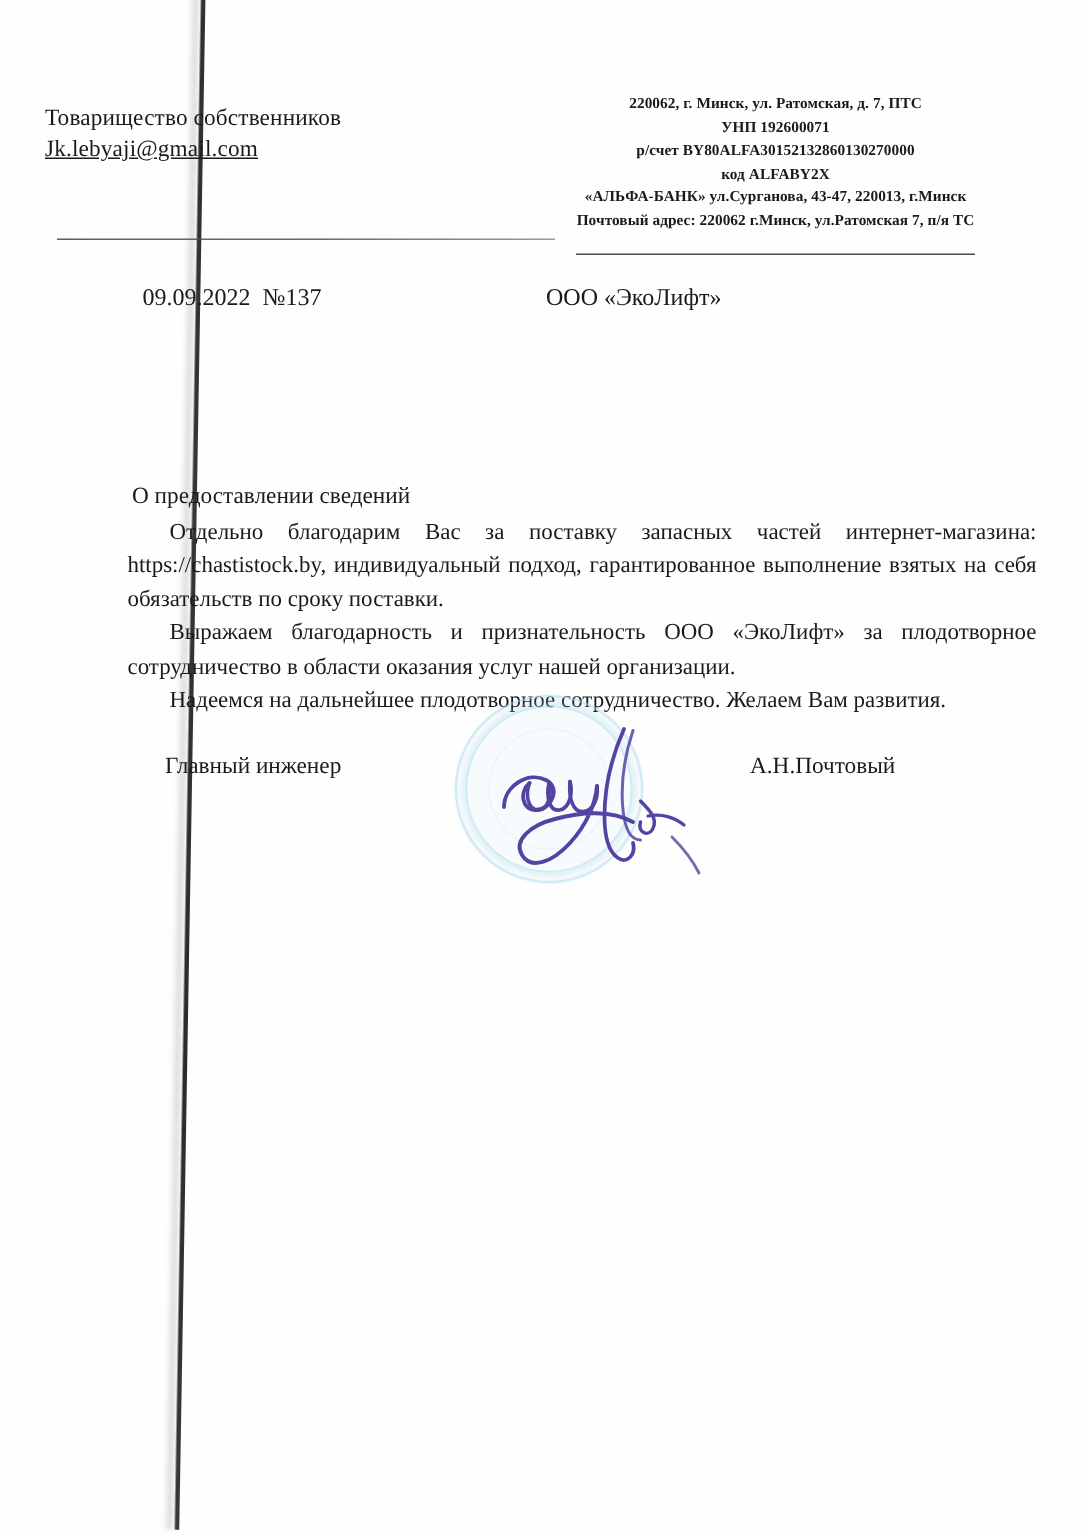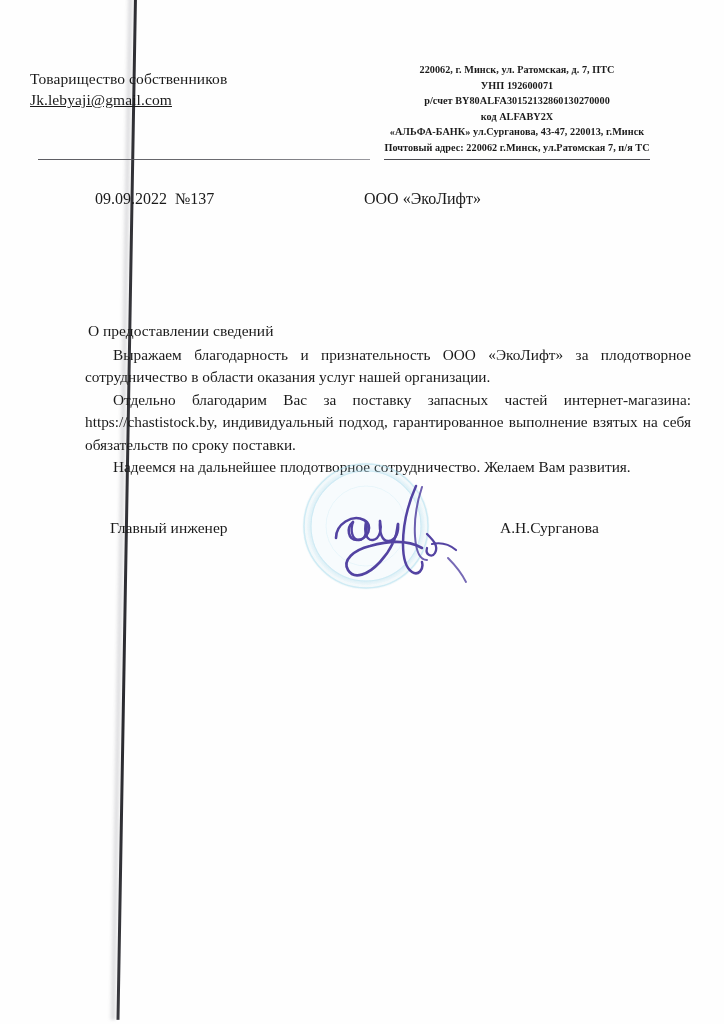--- a/index.html
+++ b/index.html
@@ -93,21 +93,21 @@
     width: 330px;
     text-align: center;
     font-size: 10.2px;
     font-weight: bold;
     line-height: 1.52;
     letter-spacing: 0.05px;
   }
   .letterhead-right .bank-line:last-child {
     border-bottom: 1.1px solid #4a4a50;
     display: inline-block;
-    padding-bottom: 4px;
+    padding-bottom: 14px;
   }
 
   
   .doc-meta {
     position: absolute;
     left: 0;
     top: 190px;
     width: 724px;
     height: 24px;
     font-size: 16px;
@@ -146,21 +146,21 @@
   .doc-body p {
     margin: 0;
     text-indent: 28px;
   }
   .doc-body p + p { margin-top: 0px; }
 
   
   .sign-row {
     position: absolute;
     left: 0;
-    top: 519px;
+    top: 502px;
     width: 724px;
     height: 26px;
     font-size: 15.5px;
   }
   .sign-title {
     position: absolute;
     left: 110px;
     top: 0;
   }
   .sign-person {
@@ -205,22 +205,22 @@
   <div class="header-rule"></div>
 
   <div class="doc-meta">
     <div class="doc-date">09.09.2022  №137</div>
     <div class="doc-recipient">ООО «ЭкоЛифт»</div>
   </div>
 
   <div class="doc-subject">О предоставлении сведений</div>
 
   <div class="doc-body">
+    <p>Отдельно благодарим Вас за поставку запасных частей интернет-магазина: https://chastistock.by, индивидуальный подход, гарантированное выполнение взятых на себя обязательств по сроку поставки.</p>
     <p>Выражаем благодарность и признательность ООО «ЭкоЛифт» за плодотворное сотрудничество в области оказания услуг нашей организации.</p>
-    <p>Отдельно благодарим Вас за поставку запасных частей интернет-магазина: https://chastistock.by, индивидуальный подход, гарантированное выполнение взятых на себя обязательств по сроку поставки.</p>
     <p>Надеемся на дальнейшее плодотворное сотрудничество. Желаем Вам развития.</p>
   </div>
 
   <div class="stamp-wrap">
     <svg class="stamp-svg" width="200" height="132" viewBox="0 0 200 132">
       <defs>
         <radialGradient id="stampFade" cx="50%" cy="50%" r="50%">
           <stop offset="0%" stop-color="#a8dcea" stop-opacity="0.20"></stop>
           <stop offset="62%" stop-color="#9cd4e4" stop-opacity="0.30"></stop>
           <stop offset="88%" stop-color="#8fcde0" stop-opacity="0.46"></stop>
@@ -251,16 +251,16 @@
 
         <path d="M131 72 C137 78, 143 84, 139 91 C136 96, 129 93, 131 86" stroke-width="2.3"></path>
         <path d="M136 82 C145 80, 154 83, 160 88" stroke-width="2.2"></path>
         <path d="M152 96 C158 102, 165 110, 170 120" stroke-width="1.9" opacity="0.8"></path>
       </g>
     </svg>
   </div>
 
   <div class="sign-row">
     <div class="sign-title">Главный инженер</div>
-    <div class="sign-person">А.Н.Сурганова</div>
+    <div class="sign-person">А.Н.Почтовый</div>
   </div>
 
 </div>
 
 </body></html>

